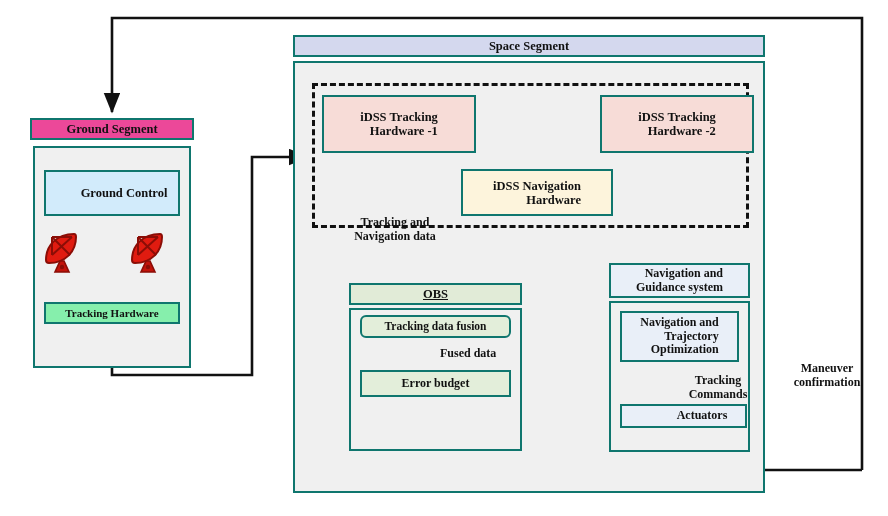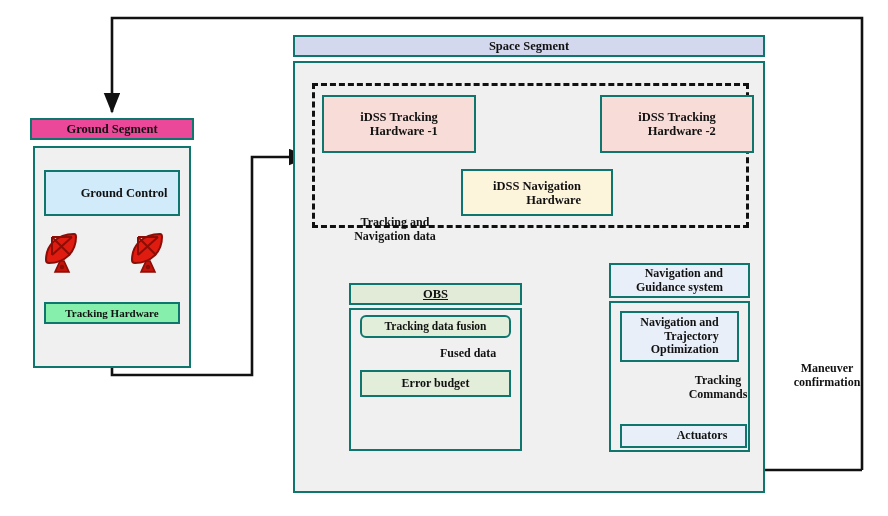--- a/index.html
+++ b/index.html
@@ -191,20 +191,20 @@
       <span>Trajectory</span><br>
       <span>Optimization</span>
     </span>
   </div>
 
   <div class="lbl" style="left:682px;top:374px;width:72px;">
     <span>Tracking</span><br>
     <span>Commands</span>
   </div>
 
-  <div class="box c-navblue" style="left:620px;top:424px;width:127px;height:24px;font-size:12px;padding-left:37px;">Actuators</div>
+  <div class="box c-navblue" style="left:620px;top:404px;width:127px;height:24px;font-size:12px;padding-left:37px;">Actuators</div>
 
   <div class="lbl" style="left:775px;top:362px;width:104px;">
     <span>Maneuver</span><br>
     <span>confirmation</span>
   </div>
 
 </div>
 
 </body></html>

